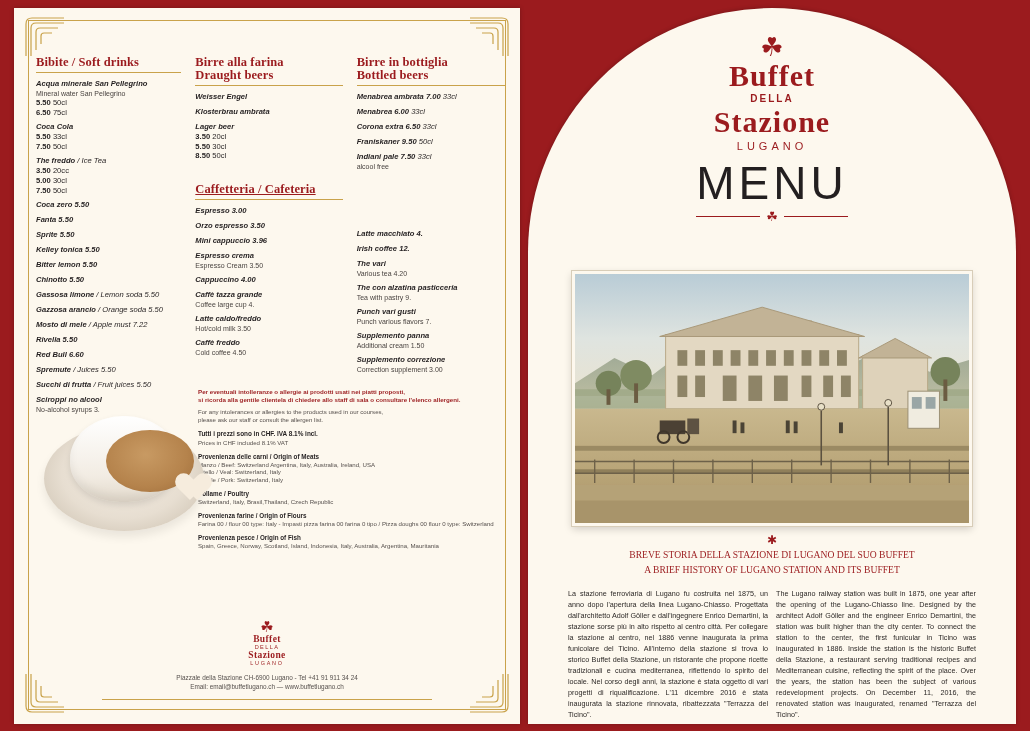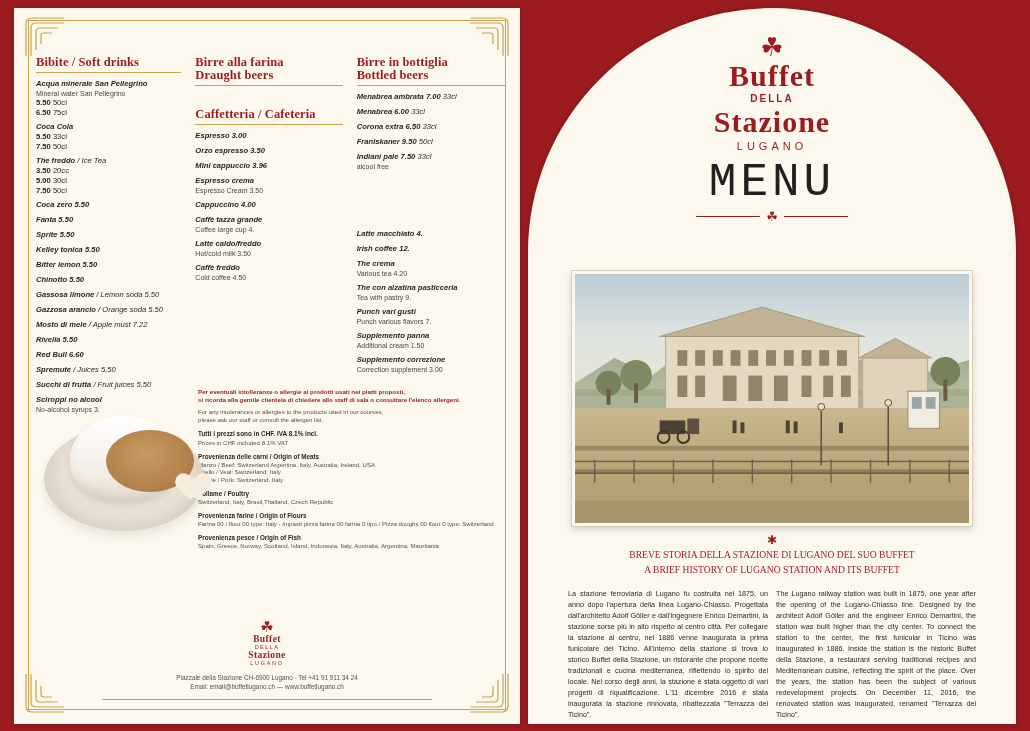--- a/index.html
+++ b/index.html
@@ -145,21 +145,21 @@
   }
   .brand .stazione {
     font-family:"Liberation Serif", serif; font-weight:bold;
     color:#9b1b1e; font-size:30px; letter-spacing:1px; line-height:33px;
   }
   .brand .lugano {
     color:#9b1b1e; font-size:11px; letter-spacing:4px; line-height:16px;
   }
   .menu-title {
     text-align:center;
-    font-family:Liberation Mono, monospace;
+    font-family:Liberation Sans, sans-serif;
     font-size:46px; letter-spacing:4px; color:#231f20;
     line-height:50px; margin-top:4px;
   }
   .divider {
     display:flex; align-items:center; justify-content:center; gap:6px;
     margin-top:2px; color:#9b1b1e;
   }
   .divider .bar { width:64px; height:1px; background:#9b1b1e; }
   .divider .fan { font-size:13px; line-height:13px; }
 
@@ -308,22 +308,36 @@
             </div>
           </div>
       </div>
 
       <div class="col c2">
         <h2 class="sect">
           <span>Birre alla farina</span>
           <span class="sub">Draught beers</span>
         </h2>
         <div class="rule"></div>
-
-        <h2 class="sect" style="margin-top:22px;">
+        <div id="col2-items">
+            <div class="item">
+              <div class="nm">Weisser Engel</div>
+            </div>
+            <div class="item">
+              <div class="nm">Klosterbrau ambrata</div>
+            </div>
+            <div class="item">
+              <div class="nm">Lager beer</div>
+              <div class="priceline">3.50 <span class="sz">20cl</span></div>
+              <div class="priceline">5.50 <span class="sz">30cl</span></div>
+              <div class="priceline">8.50 <span class="sz">50cl</span></div>
+            </div>
+          </div>
+
+        <h2 class="sect" style="margin-top:22px;text-decoration:underline;">
           <span>Caffetteria / Cafeteria</span>
         </h2>
         <div class="rule"></div>
         <div id="caff-left">
             <div class="item">
               <div class="nm">Espresso 3.00</div>
             </div>
             <div class="item">
               <div class="nm">Orzo espresso 3.50</div>
             </div>
@@ -379,21 +393,21 @@
         <div style="height:30px;"></div>
         <div class="rule" style="background:transparent;"></div>
         <div id="caff-right" style="margin-top:19px;">
             <div class="item">
               <div class="nm">Latte macchiato 4.</div>
             </div>
             <div class="item">
               <div class="nm">Irish coffee 12.</div>
             </div>
             <div class="item">
-              <div class="nm">The crema</div>
+              <div class="nm">The vari</div>
               <div class="desc">Various tea 4.20</div>
             </div>
             <div class="item">
               <div class="nm">The con alzatina pasticceria</div>
               <div class="desc">Tea with pastry 9.</div>
             </div>
             <div class="item">
               <div class="nm">Punch vari gusti</div>
               <div class="desc">Punch various flavors 7.</div>
             </div>

